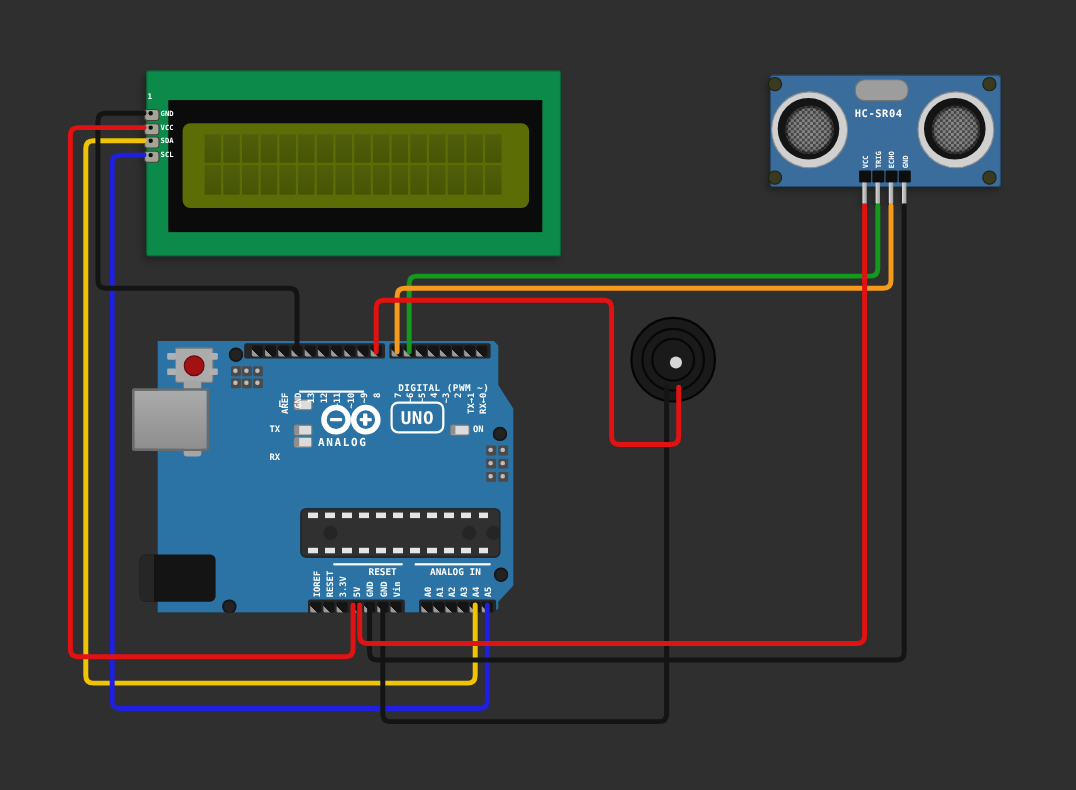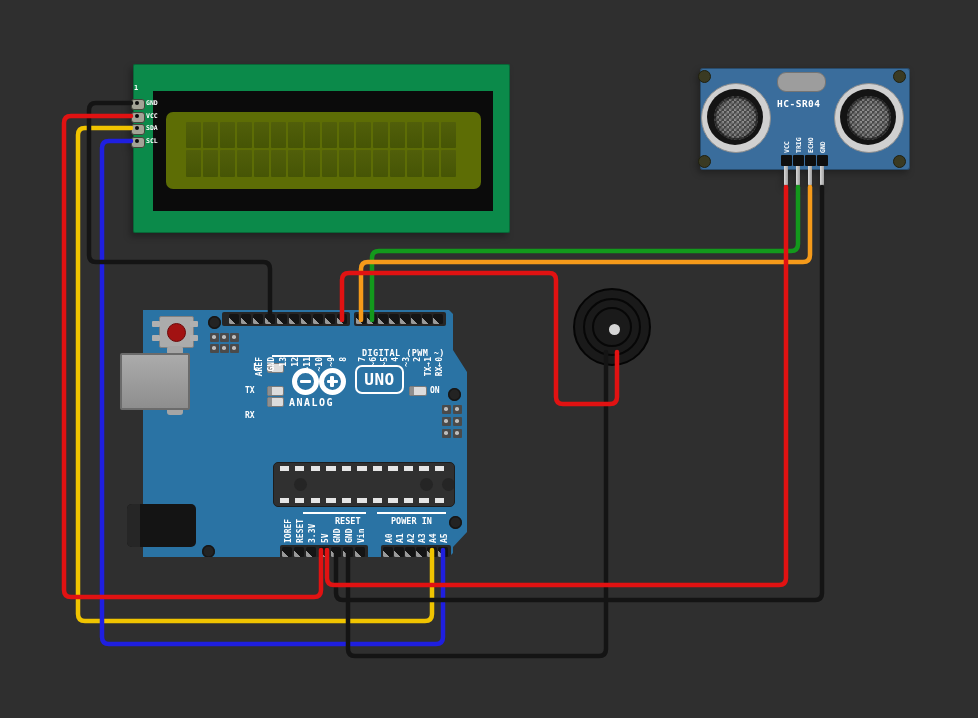--- a/index.html
+++ b/index.html
@@ -218,21 +218,21 @@
         <div class="icsp-sq" style="left: 309.5px; top: 118.5px;">
           <i></i>
         </div>
       </div>
 
     <div class="silk-line" style="left:129px;top:45px;width:59px;"></div>
     <div class="silk" style="left:185px;top:38px;font-size:8.5px;letter-spacing:.4px;padding-left:34px;">DIGITAL (PWM ~)</div>
     <div class="silk-line" style="left:160px;top:202px;width:63px;"></div>
     <div class="silk" style="left:192px;top:206px;font-size:8.5px;">RESET</div>
     <div class="silk-line" style="left:234px;top:202px;width:69px;"></div>
-    <div class="silk" style="left:248px;top:206px;font-size:8.5px;">POWER IN</div>
+    <div class="silk" style="left:248px;top:206px;font-size:8.5px;">ANALOG IN</div>
 
     <div id="logo-c1" style="left:148.5px;top:57.5px;"></div>
     <div id="logo-c2" style="left:175.5px;top:57.5px;"></div>
     <div class="logo-bar" style="left:156.5px;top:69.5px;width:11px;height:3.5px;"></div>
     <div class="logo-bar" style="left:183.5px;top:69.5px;width:11px;height:3.5px;"></div>
     <div class="logo-bar" style="left:187.2px;top:65.8px;width:3.5px;height:11px;"></div>
     <div id="uno-box">UNO</div>
     <div id="brand">ANALOG</div>
 
     <div class="silk" style="left:110px;top:53px;font-size:8px;">L</div>

